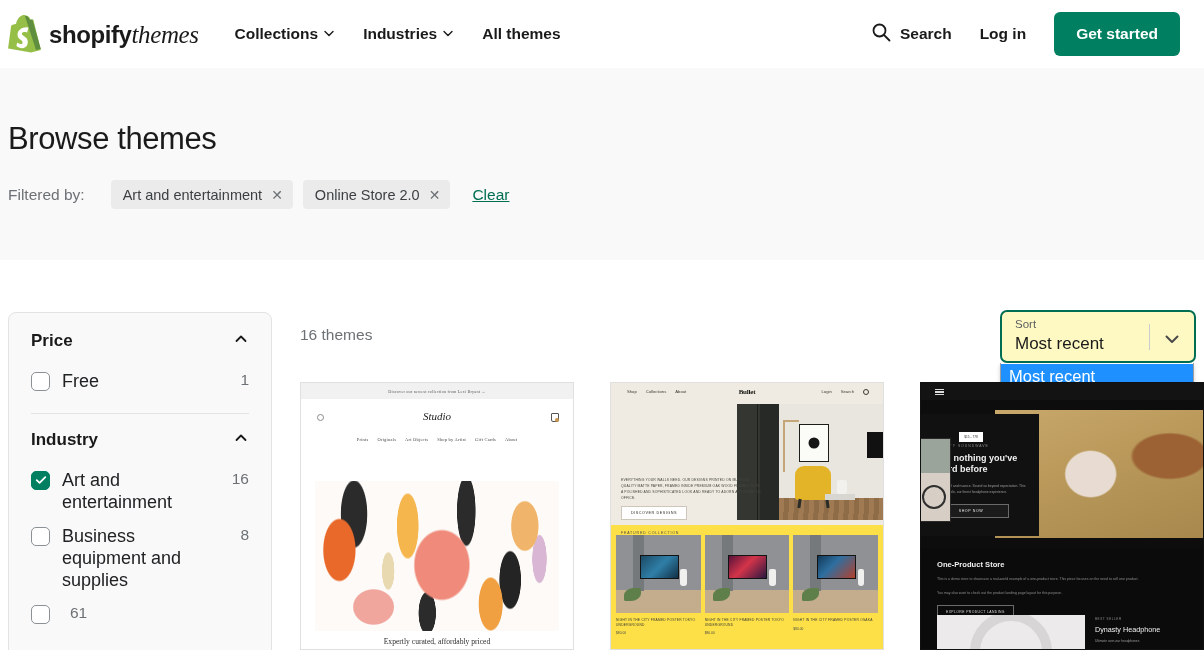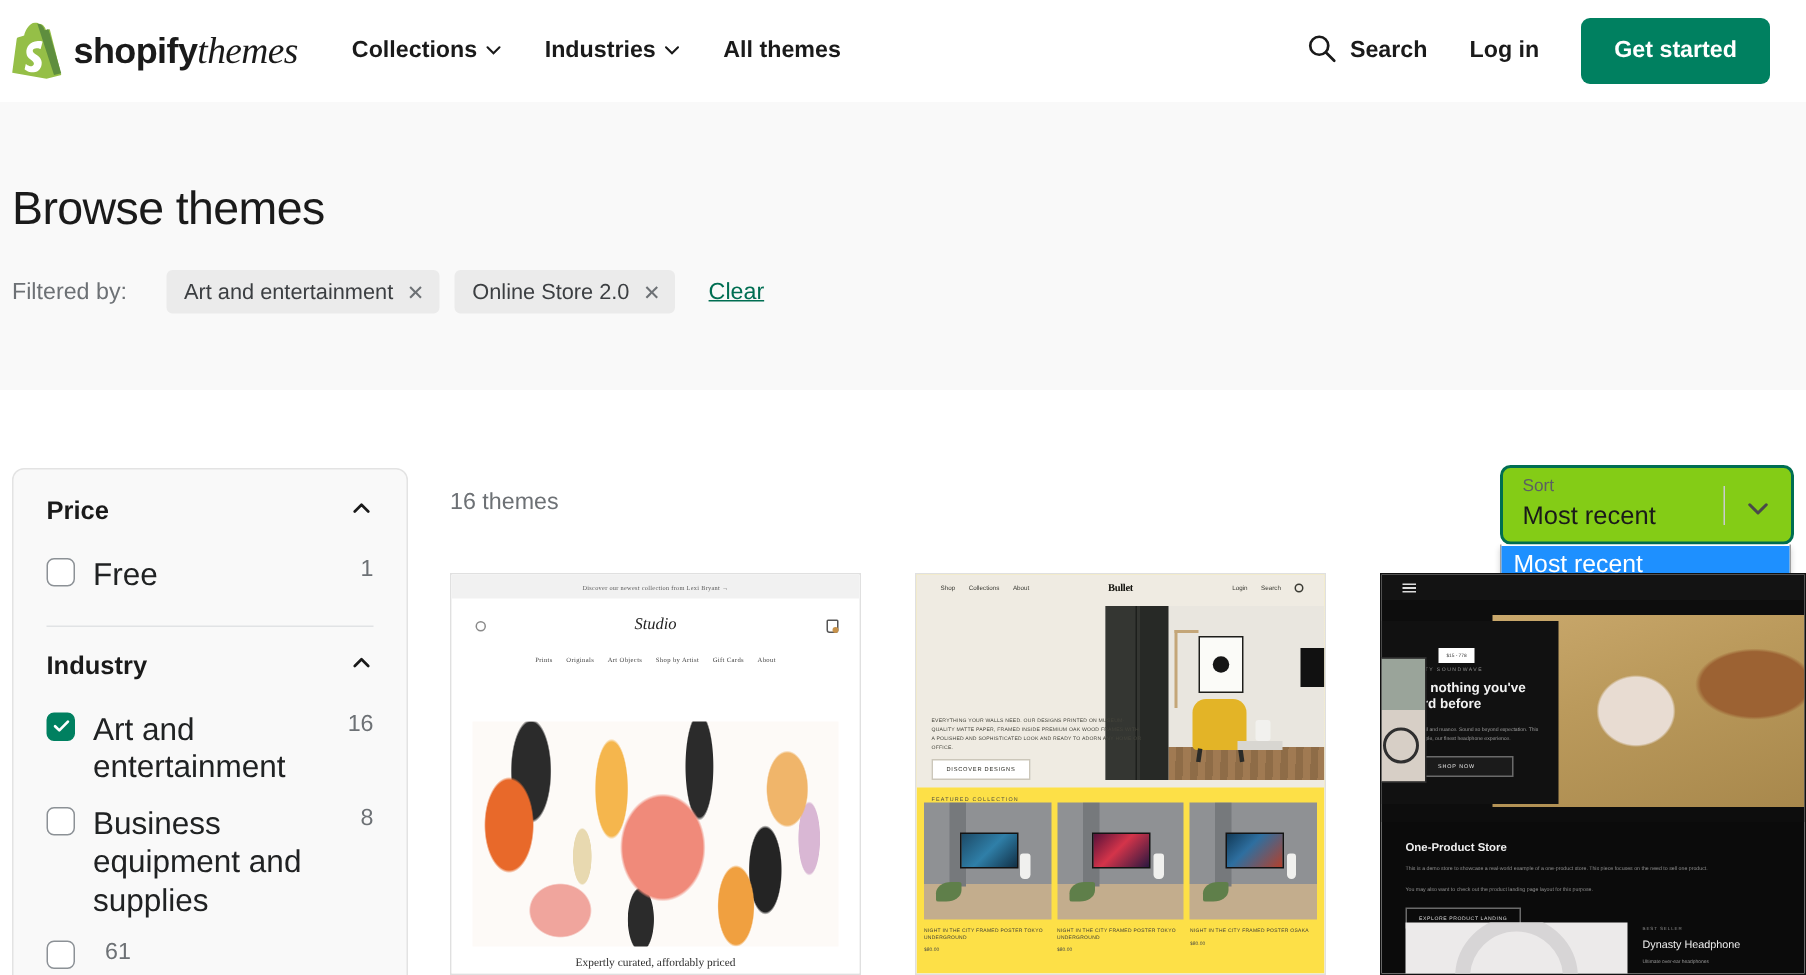--- a/index.html
+++ b/index.html
@@ -115,42 +115,42 @@
     flex: 0 0 auto;
     width: 19px; height: 19px; margin-top: 1px;
     border: 1.6px solid #8c9196; border-radius: 5px;
     background: #ffffff;
     display: flex; align-items: center; justify-content: center;
   }
   .cb.on { background: #008060; border-color: #008060; }
   .cb.on svg { display: block; }
   .cb svg { display: none; }
   .facet-label {
-    flex: 1 1 auto; font-size: 21px; color: #202223; line-height: 1.22;
+    flex: 1 1 auto; font-size: 18px; color: #202223; line-height: 1.22;
   }
   .facet-count {
     flex: 0 0 auto; font-size: 15.5px; color: #6d7175;
     margin-left: 8px; margin-top: 0;
   }
   .facet-divider {
     height: 1px; background: #e1e3e5;
     margin: 14px 0 16px 0;
   }
 
   
   .results-count {
     position: absolute; left: 300px; top: 66px;
     font-size: 15.5px; color: #6d7175;
   }
 
   
   .sort-wrap { position: absolute; left: 1000px; top: 50px; width: 196px; }
   .sort-box {
     width: 196px; height: 53px;
-    background: #84cc16;
+    background: #fef9c3;
     border: 2px solid #006e52; border-radius: 7px;
     padding: 6px 0 0 13px;
     position: relative; cursor: pointer;
   }
   .sort-label { font-size: 11.5px; color: #5c5f62; line-height: 1.2; }
   .sort-value { font-size: 17px; color: #1a1a1a; line-height: 1.3; margin-top: 1px; }
   .sort-sep {
     position: absolute; right: 44px; top: 12px;
     width: 1px; height: 26px; background: #c9cccf;
   }

